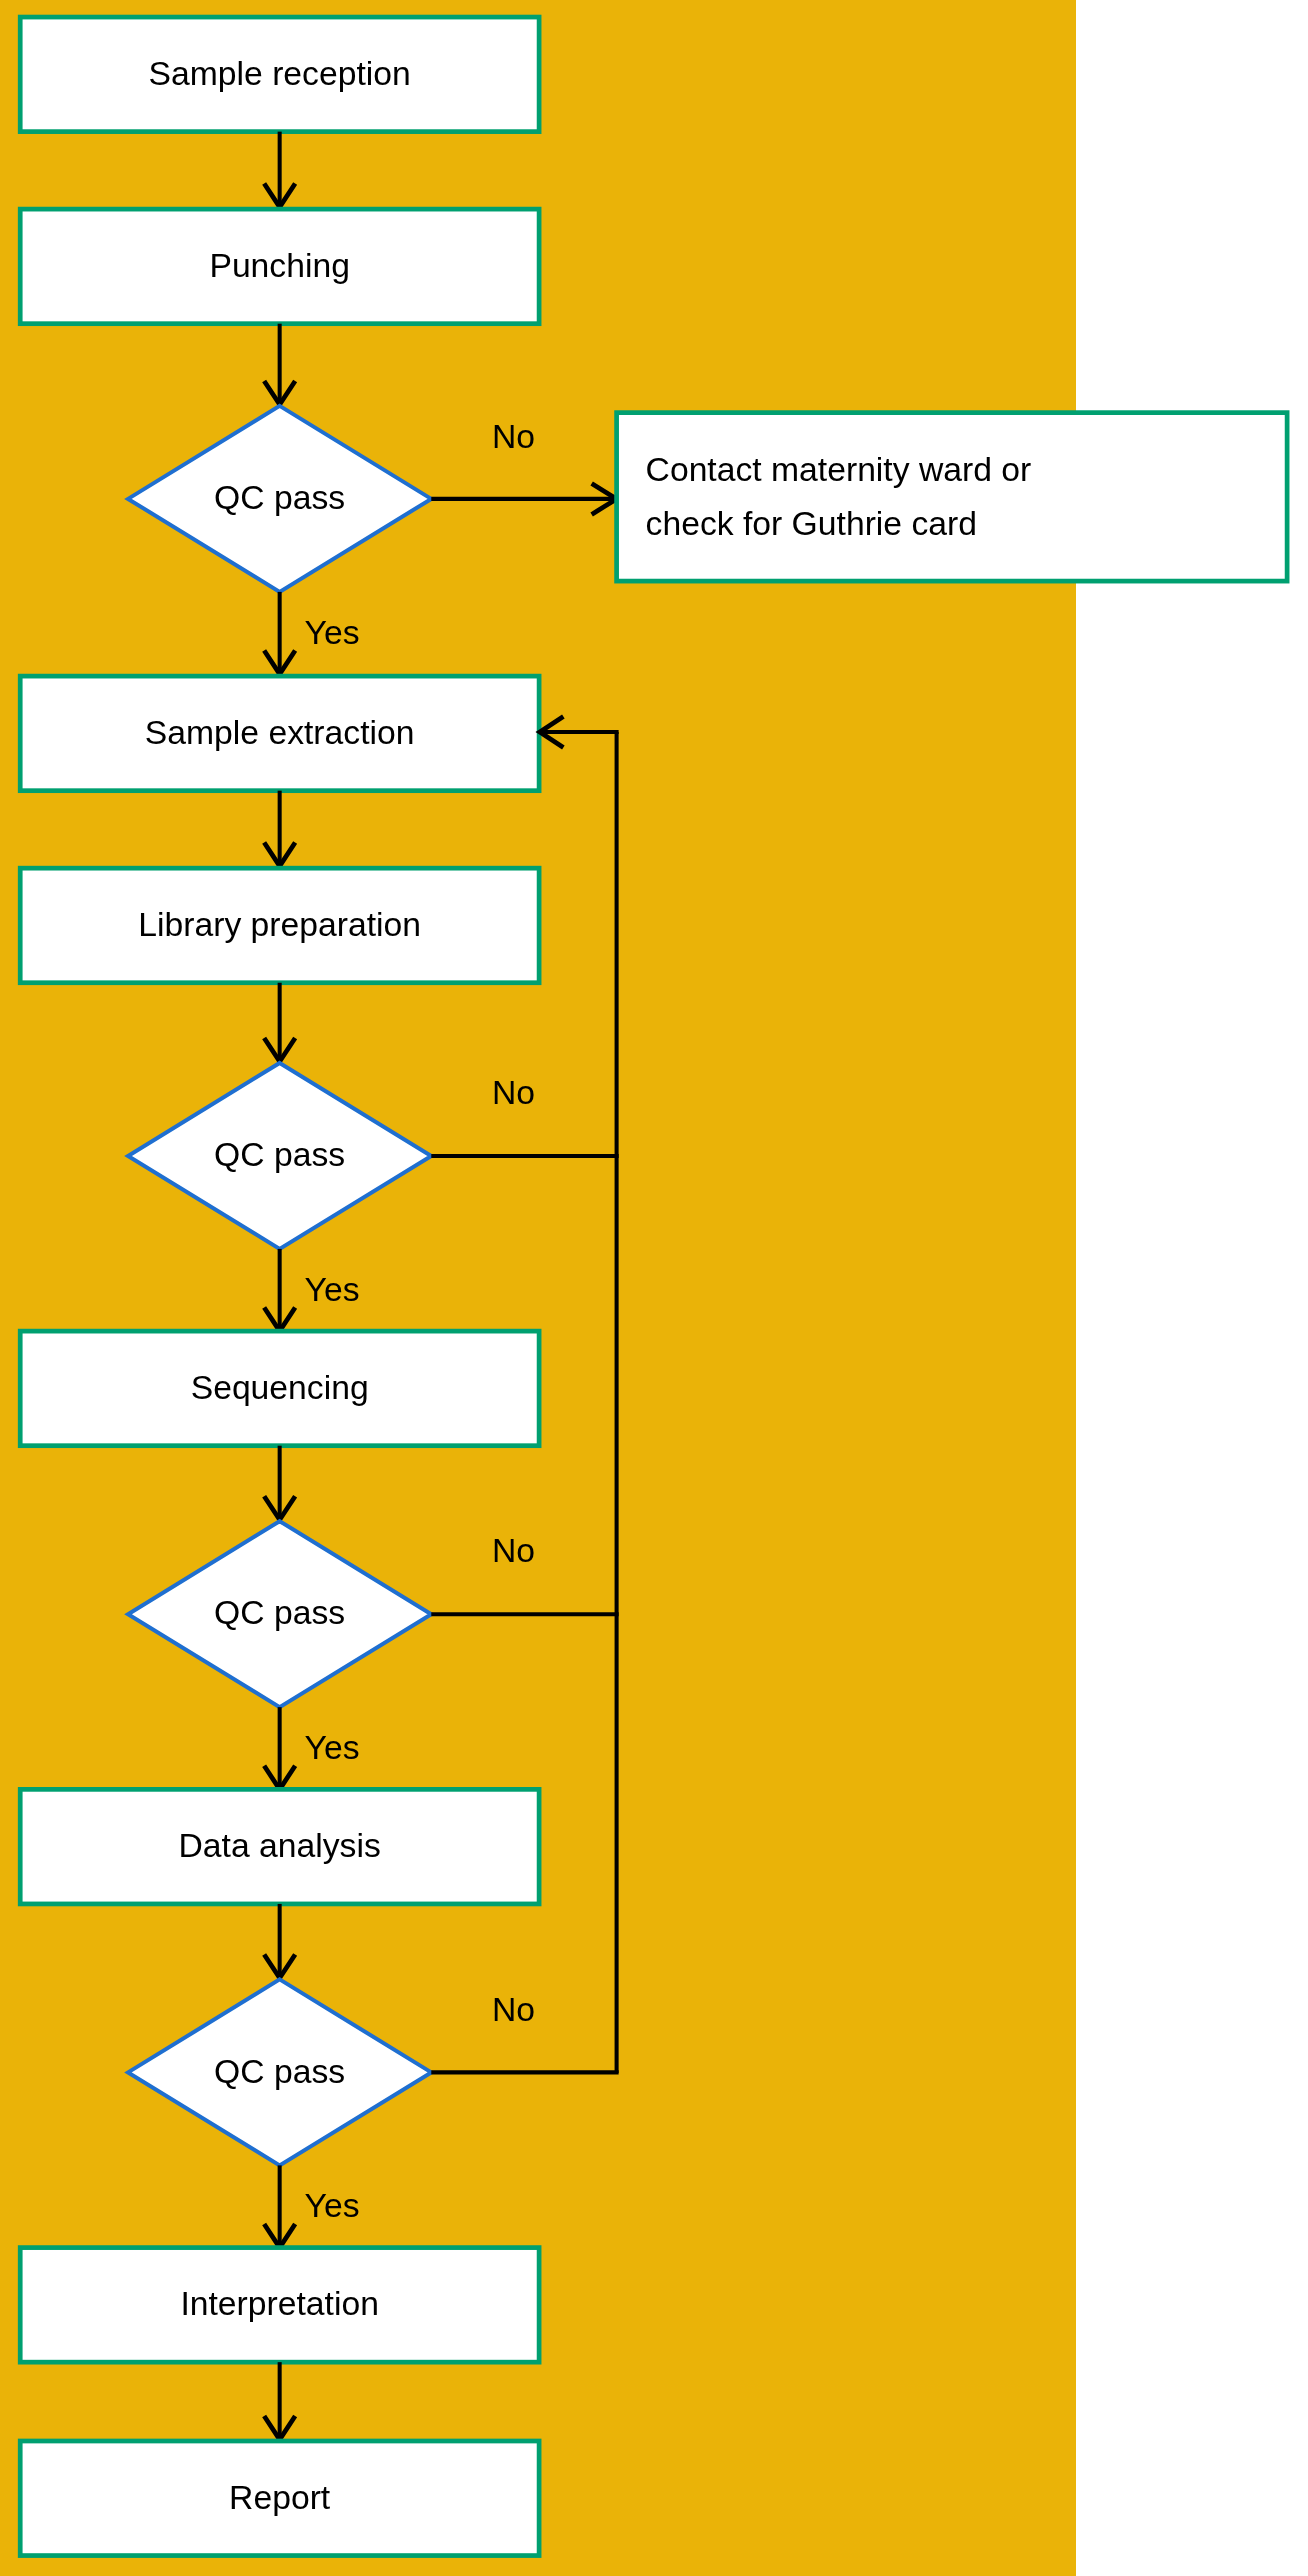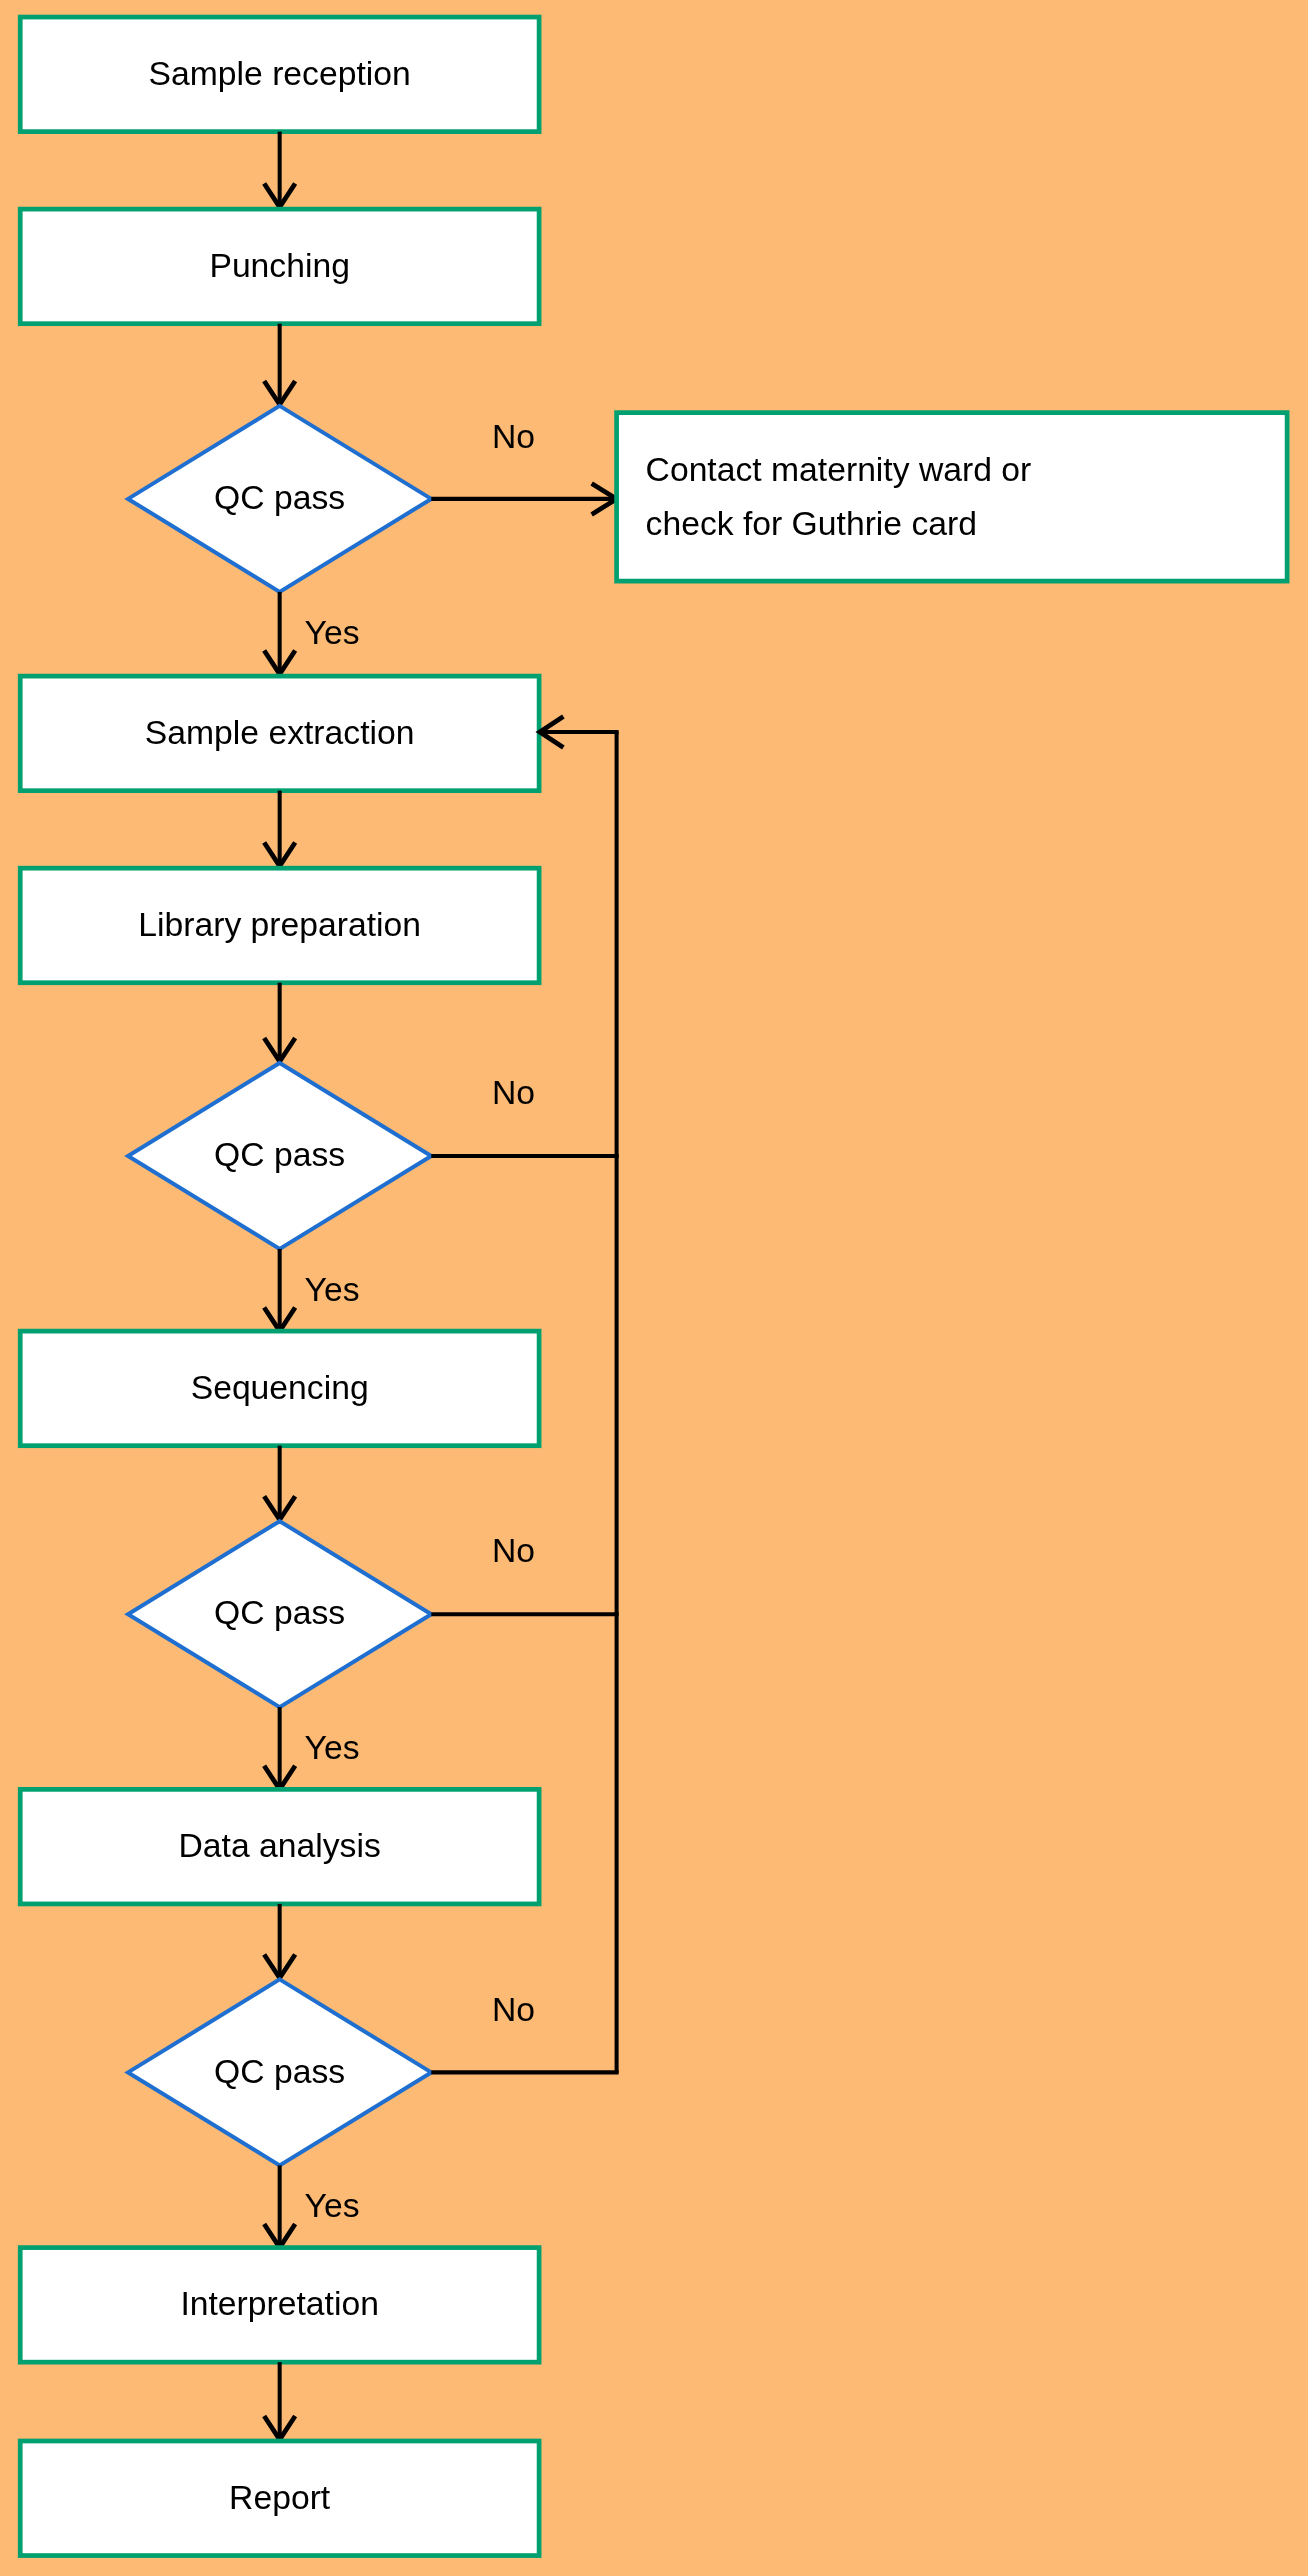--- a/index.html
+++ b/index.html
@@ -5,23 +5,23 @@
   html, body {
     margin: 0;
     padding: 0;
     background: #ffffff;
   }
   body {
     font-family: "Liberation Sans", sans-serif;
   }
   #flowchart-root {
     position: relative;
-    width: 1308px;
+    width: 1076px;
     height: 2576px;
-    background: #fdba74;
+    background: #eab308;
   }
   svg#flow-svg {
     display: block;
     width: 1308px;
     height: 2576px;
   }
   .proc-box {
     fill: #ffffff;
     stroke: #00A070;
     stroke-width: 7;

